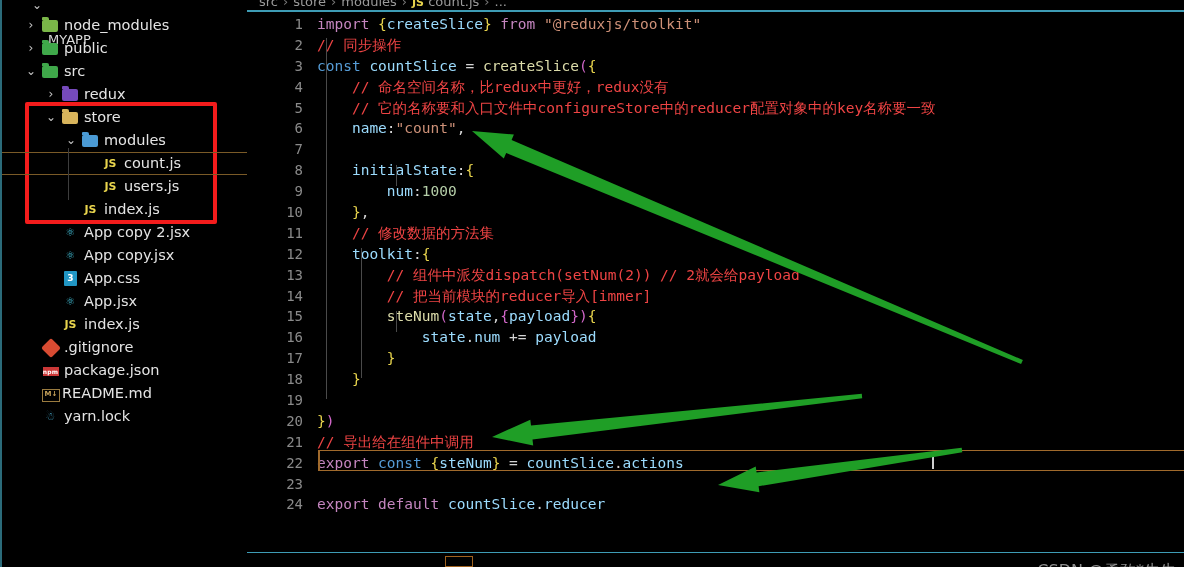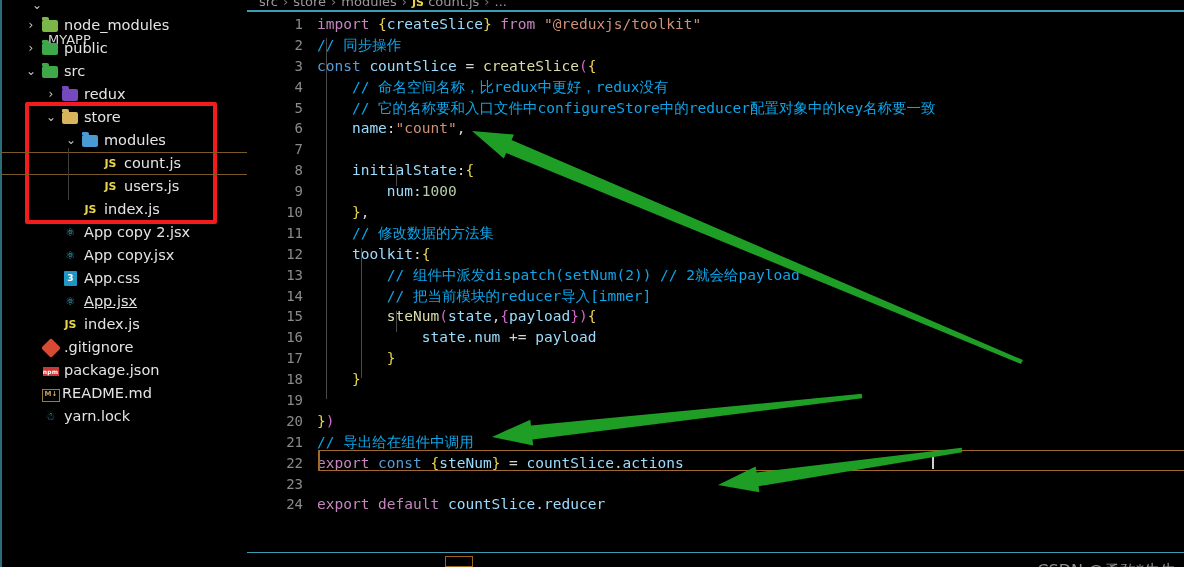--- a/index.html
+++ b/index.html
@@ -90,21 +90,21 @@
   }
   
   .kw{color:#c586c0;}      
   .kw2{color:#569cd6;}     
   .br{color:#e8d44d;}      
   .brp{color:#d167c9;}     
   .fn{color:#dcdcaa;}      
   .id{color:#9cdcfe;}      
   .str{color:#ce9178;}     
   .num{color:#b5cea8;}     
-  .cmt{color:#0ea5e9;}     
+  .cmt{color:#ef4444;}     
   .op{color:#d4d4d4;}
 
   
   #activeline{
     position:absolute;left:71px;top:450px;width:1113px;height:21px;
     border:1px solid #a06a2c;box-sizing:border-box;pointer-events:none;
   }
   #activeline-left{
     position:absolute;left:71px;top:450px;width:2px;height:21px;background:#a06a2c;
   }
@@ -198,21 +198,21 @@
         <span class="lbl" style="left:82px;">App copy.jsx</span>
       </div>
       <div class="tree-row">
         <span class="ficon" style="left:60px;">
           <span class="cssico">3</span>
         </span>
         <span class="lbl" style="left:82px;">App.css</span>
       </div>
       <div class="tree-row">
         <span class="ficon reactico" style="left:60px;">⚛</span>
-        <span class="lbl" style="left:82px;text-decoration:underline;">App.jsx</span>
+        <span class="lbl" style="left:82px;">App.jsx</span>
       </div>
       <div class="tree-row">
         <span class="ficon jsbadge" style="left:60px;">JS</span>
         <span class="lbl" style="left:82px;">index.js</span>
       </div>
       <div class="tree-row">
         <span class="ficon" style="left:40px;">
           <span class="gitico"></span>
         </span>
         <span class="lbl" style="left:62px;">.gitignore</span>

